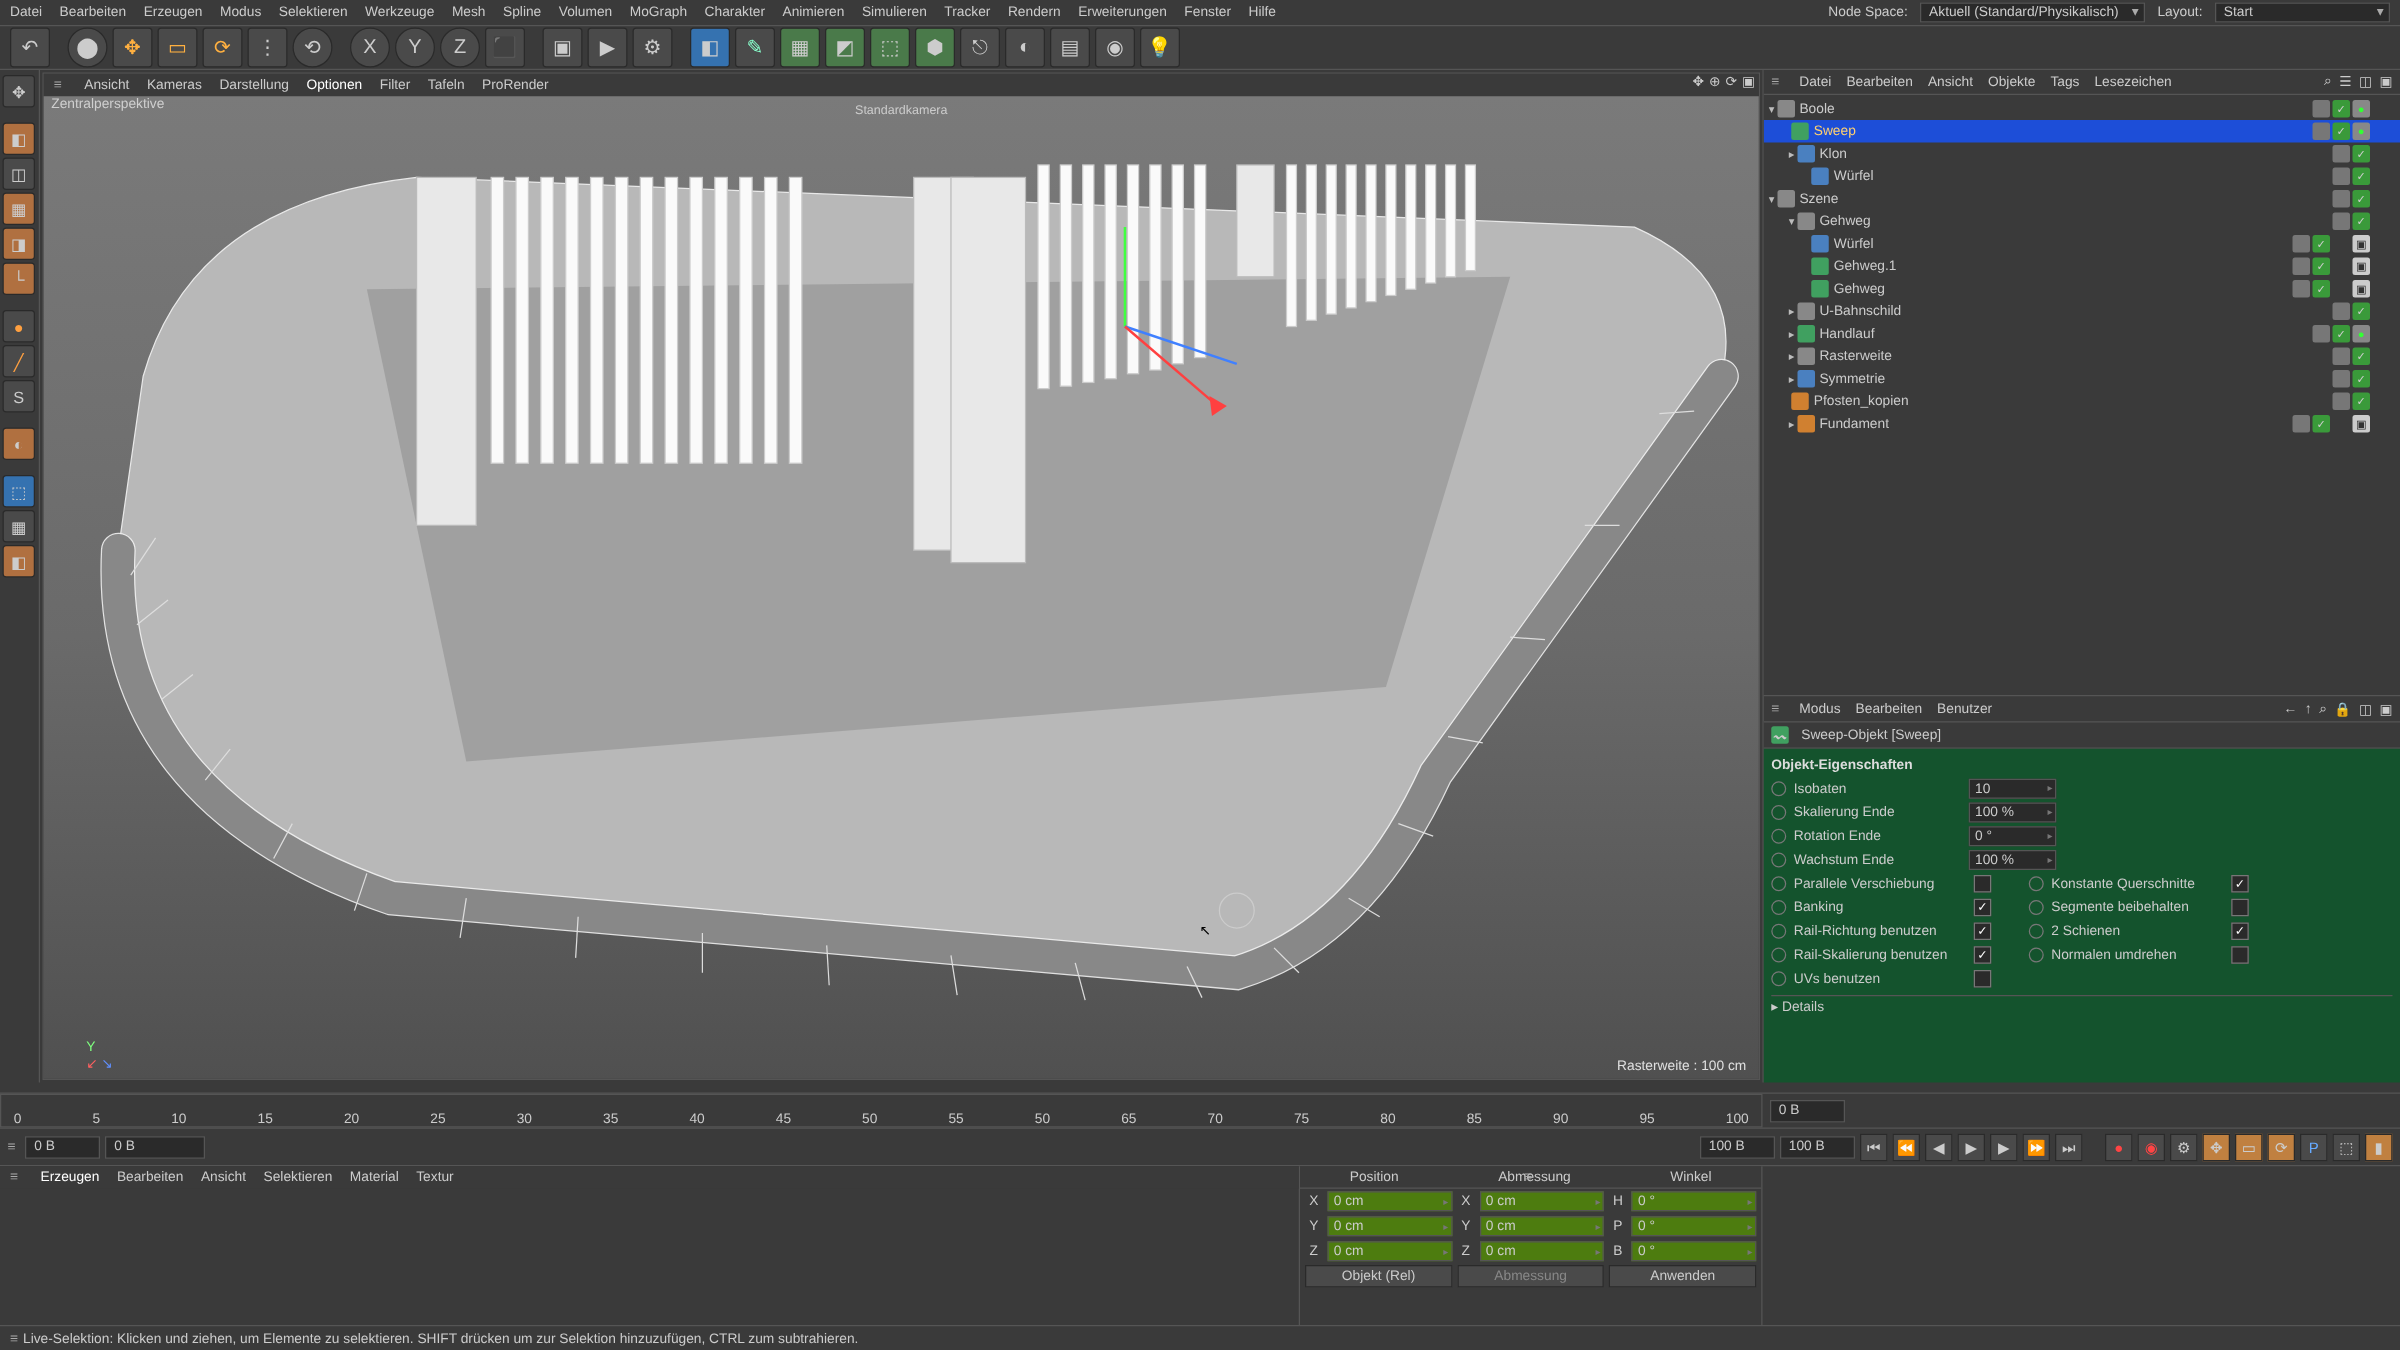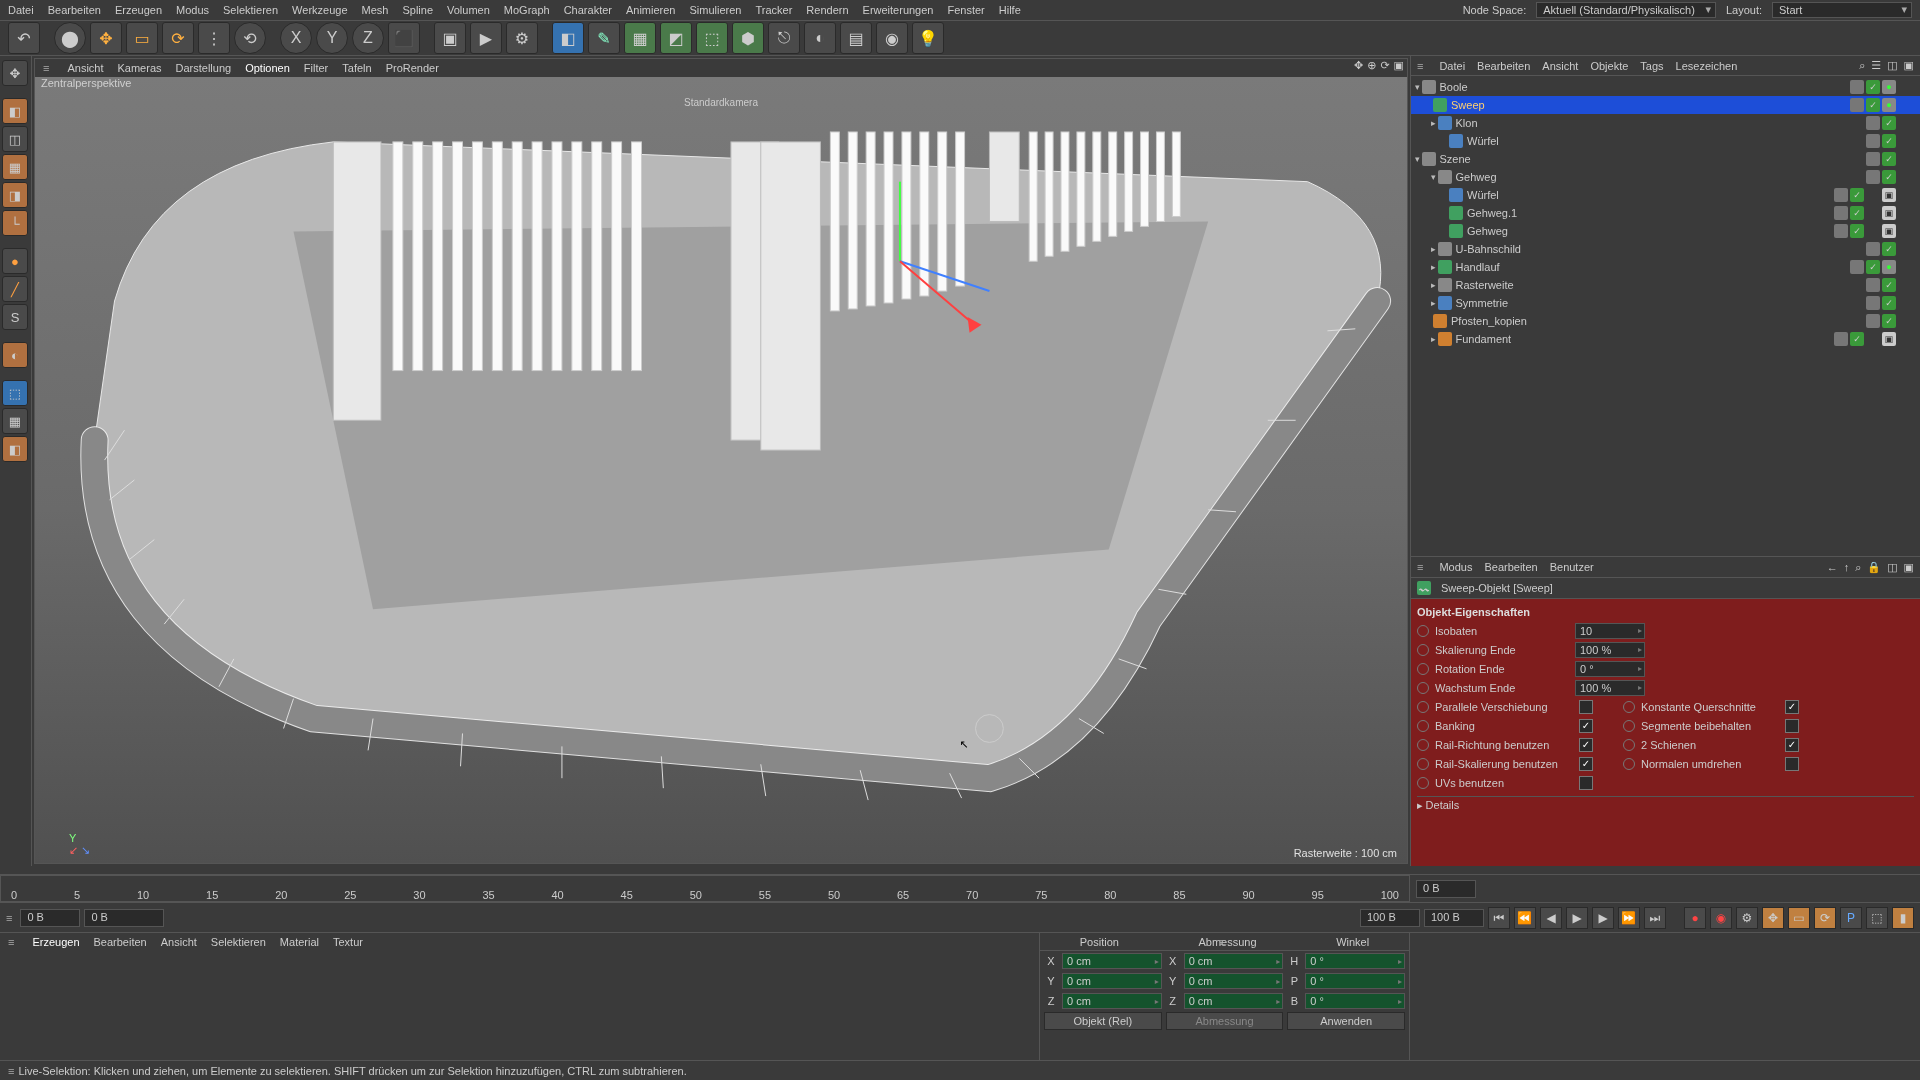--- a/index.html
+++ b/index.html
@@ -44,21 +44,21 @@
 .tag.grey{background:#777}
 .tag.green{background:#3a9a3a}
 .tag.greendot{background:#888;color:#3f3}
 .tag.chk{background:#ccc;color:#333}
 .attr-panel{height:310px;display:flex;flex-direction:column;border-top:1px solid #555}
 .attr-head{display:flex;align-items:center;height:20px;gap:12px;padding:0 6px}
 .attr-title{display:flex;align-items:center;height:22px;background:#3a3a3a;padding:0 6px;gap:6px;border-top:1px solid #555;border-bottom:1px solid #555}
 .attr-tabs{display:flex;height:20px;background:#3a3a3a}
 .attr-tab{padding:3px 14px;border:1px solid #555;background:#444;color:#ccc;font-size:11px}
 .attr-tab.active{background:#3572d0;color:#fff}
-.attr-body{flex:1;overflow:auto;padding:4px 6px;background:#7f1d1d}
+.attr-body{flex:1;overflow:auto;padding:4px 6px;background:#14532d}
 .attr-section{color:#ddd;font-weight:bold;padding:3px 0}
 .attr-row{display:flex;align-items:center;height:19px}
 .attr-radio{width:12px;height:12px;border-radius:50%;border:1px solid #777;margin-right:6px}
 .attr-label{min-width:140px;color:#ccc}
 .attr-val{background:#2a2a2a;border:1px solid #555;padding:0 4px;min-width:70px;height:16px;display:flex;align-items:center;position:relative}
 .attr-val::after{content:"▸";position:absolute;right:2px;font-size:8px;color:#777}
 .attr-chk{width:14px;height:14px;border:1px solid #777;background:#2a2a2a;margin-left:4px;display:flex;align-items:center;justify-content:center;font-size:10px;color:#fff}
 .two-col{display:flex;gap:30px}
 .bottom{position:absolute;left:0;right:0;bottom:0}
 .timeline{display:flex;align-items:center;height:28px;background:#3a3a3a;border-top:1px solid #555}
@@ -68,21 +68,21 @@
 .tl-field{background:#2a2a2a;border:1px solid #555;padding:1px 20px 1px 6px;min-width:60px;height:18px}
 .pbtn{width:22px;height:22px;background:#4a4a4a;border:1px solid #2a2a2a;display:flex;align-items:center;justify-content:center;font-size:12px}
 .pbtn.red{color:#ff4444}
 .pbtn.orange{background:#c08040}
 .bottom-split{display:flex;height:128px;border-top:1px solid #555}
 .mat-panel{flex:1;background:#3a3a3a;border-right:1px solid #555}
 .coord-panel{width:370px;background:#3a3a3a;border-right:1px solid #555}
 .coord-head{display:flex;justify-content:space-around;height:18px;align-items:center;color:#ccc;font-size:11px;border-bottom:1px solid #555}
 .coord-row{display:flex;align-items:center;height:20px;padding:0 4px;gap:4px}
 .coord-lbl{width:14px;text-align:center}
-.coord-field{flex:1;background:#14532d;border:1px solid #555;height:16px;padding:0 4px;display:flex;align-items:center;position:relative}
+.coord-field{flex:1;background:#4d7c0f;border:1px solid #555;height:16px;padding:0 4px;display:flex;align-items:center;position:relative}
 .coord-field::after{content:"▸";position:absolute;right:2px;font-size:8px;color:#777}
 .coord-btn{flex:1;background:#4a4a4a;border:1px solid #2a2a2a;text-align:center;padding:2px 0;height:18px}
 .right-blank{width:510px}
 .statusbar{height:20px;background:#3a3a3a;border-top:1px solid #555;display:flex;align-items:center;padding:0 8px;color:#bbb;font-size:11px}
 .burger{color:#aaa;margin-right:4px}
 svg.scene{width:100%;height:100%}
 </style>
 </head>
 <body>
 
@@ -180,21 +180,21 @@
         <span>ProRender</span>
         <div class="vp-corner">
           <span>✥</span>
           <span>⊕</span>
           <span>⟳</span>
           <span>▣</span>
         </div>
       </div>
       <div class="viewport">
         <div class="vp-label">Zentralperspektive</div>
-        <div style="position:absolute;top:20px;left:50%;transform:translateX(-50%);color:#ccc;font-size:10px">Standardkamera</div>
+        <div style="position:absolute;top:6px;left:50%;transform:translateX(-50%);color:#ccc;font-size:10px">Standardkamera</div>
         
         <svg class="scene" viewBox="0 0 1380 780">
 
           <path d="M 60 360 Q 50 560 280 640 L 960 700 Q 1060 670 1120 540 L 1350 220 Q 1370 140 1280 100 L 300 60 Q 120 80 80 220 Z" fill="#b8b8b8" stroke="#e8e8e8" stroke-width="1"></path>
 
           <path d="M 60 360 Q 50 560 280 640 L 960 700 Q 1060 670 1120 540 L 1350 220" fill="none" stroke="#f0f0f0" stroke-width="28" stroke-linecap="round" opacity="0.9"></path>
           <path d="M 60 360 Q 50 560 280 640 L 960 700 Q 1060 670 1120 540 L 1350 220" fill="none" stroke="#888" stroke-width="26" stroke-linecap="round"></path>
 
           <g stroke="#ddd" stroke-width="1">
             <line x1="90" y1="350" x2="70" y2="380"></line>

